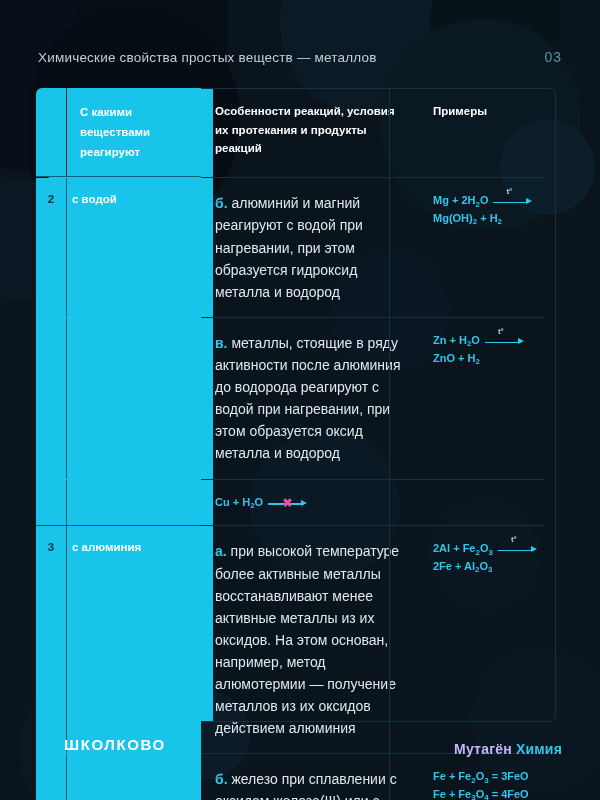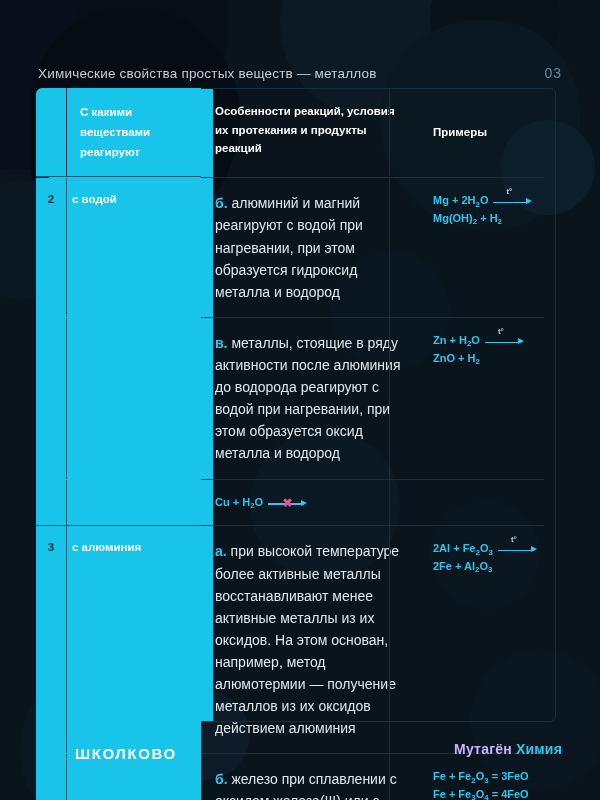--- a/index.html
+++ b/index.html
@@ -41,21 +41,20 @@
 
   
   #header {
     position: absolute;
     top: 44px; left: 38px; right: 38px;
     height: 26px;
     display: flex;
     align-items: center;
     justify-content: space-between;
     z-index: 3;
-    margin-top: 16px;
   }
   #page-title {
     font-size: 13.5px;
     color: #c3ced6;
     letter-spacing: 0.2px;
     white-space: nowrap;
   }
   #page-number {
     font-size: 14px;
     color: #5d8fa4;
@@ -109,21 +108,21 @@
     font-weight: bold;
     color: #ffffff;
     line-height: 1.75;
   }
   .hdr-desc-text, .hdr-ex-text {
     font-size: 11.5px;
     font-weight: bold;
     color: #ffffff;
     line-height: 1.62;
   }
-  .hdr .c-ex { display: flex; align-items: center; }
+  .hdr .c-ex { display: flex; align-items: flex-start; }
 
   
   .idx-num {
     font-size: 11.5px;
     font-weight: bold;
     color: #07323e;
     text-align: center;
     padding-top: 15px;
   }
   .what-text {
@@ -210,21 +209,21 @@
   #footer {
     position: absolute;
     left: 38px; right: 38px;
     bottom: 36px;
     height: 30px;
     display: flex;
     align-items: center;
     justify-content: space-between;
     z-index: 3;
   }
-  #brand-left { display: flex; align-items: flex-end; gap: 11px; }
+  #brand-left { display: flex; align-items: flex-start; }
   #brand-name {
     font-size: 15px;
     font-weight: bold;
     color: #ffffff;
     letter-spacing: 1.6px;
   }
   #sparkle { position: relative; width: 26px; height: 26px; }
   #brand-right { font-size: 14px; font-weight: bold; letter-spacing: 0.2px; }
   .brand-white { color: #c4b5fd; }
   .brand-cyan  { color: #2fc7ec; }

